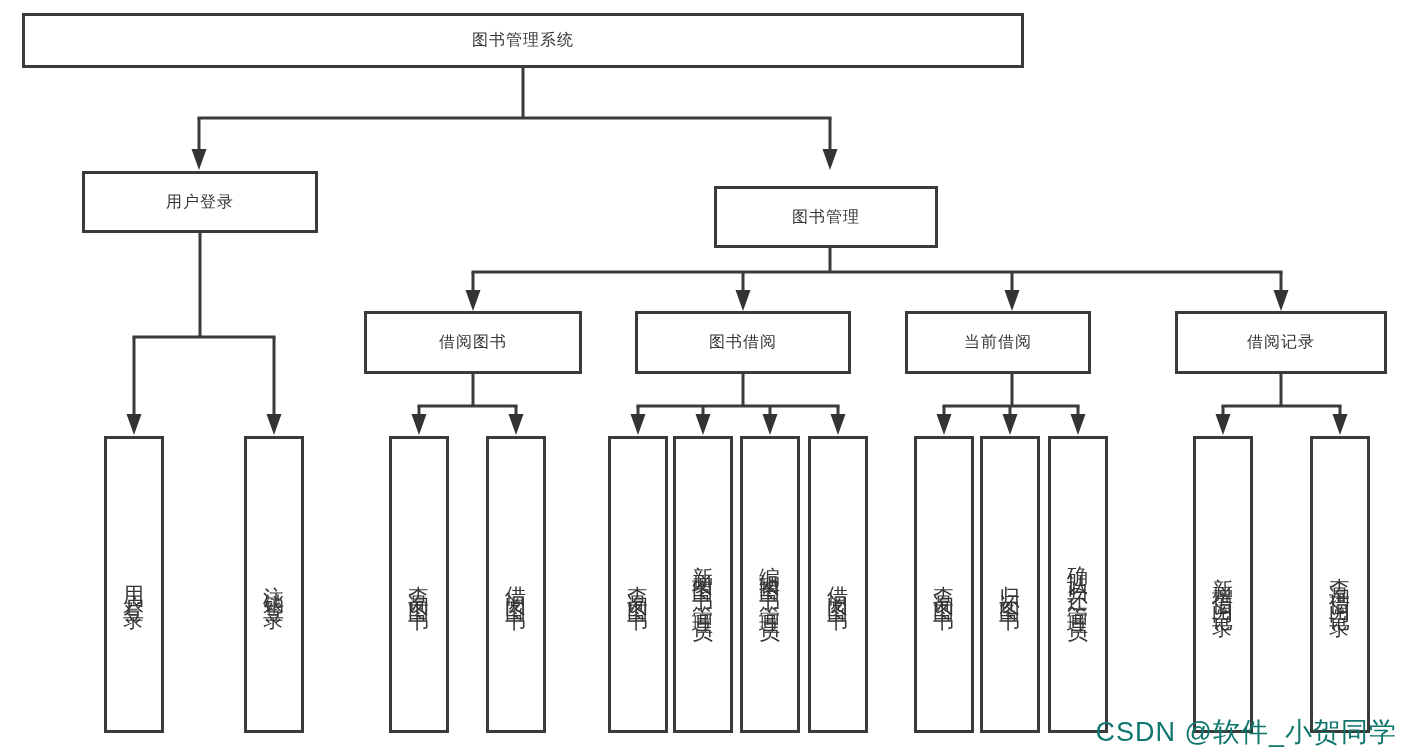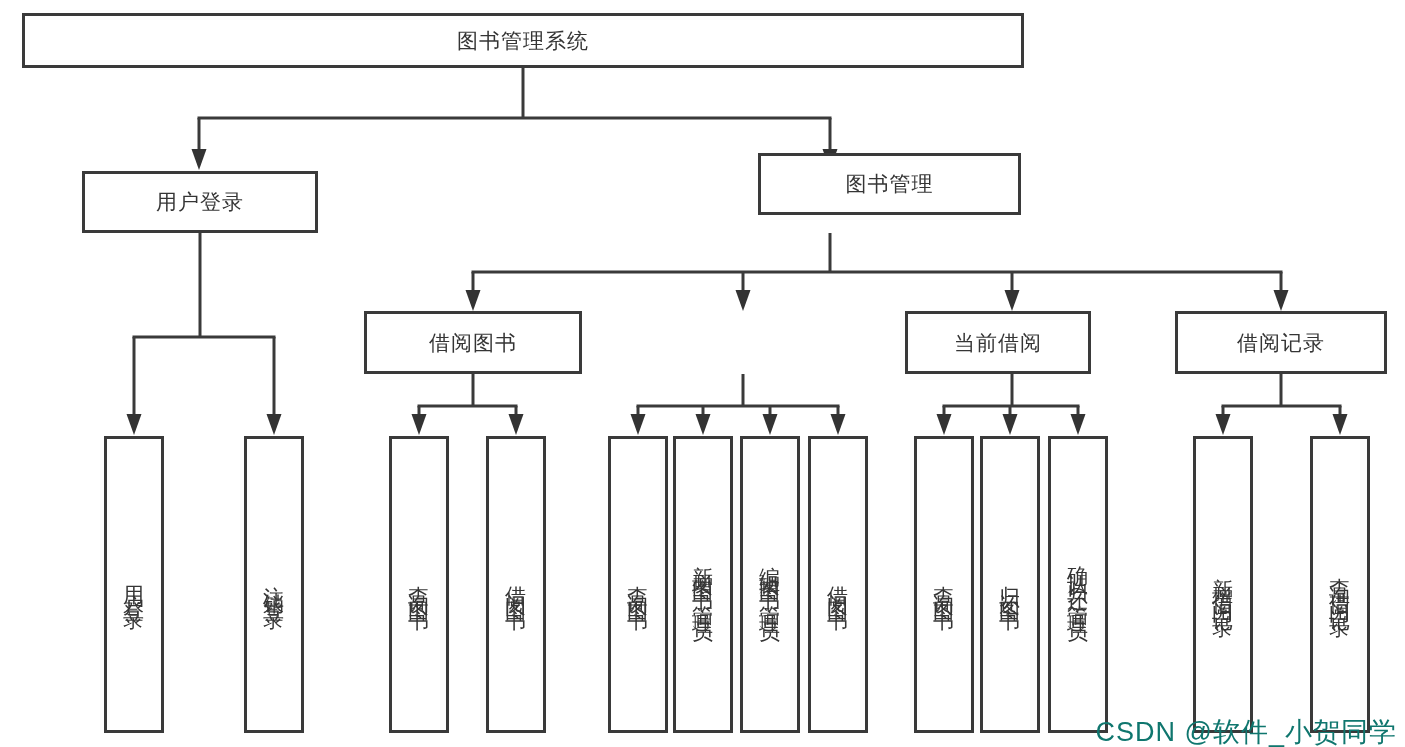--- a/index.html
+++ b/index.html
@@ -22,21 +22,21 @@
     position:absolute;
     background:#ffffff;
     border:3px solid #3a3a3a;
     box-sizing:border-box;
     display:flex;
     align-items:center;
     justify-content:center;
     z-index:2;
   }
   .hlabel{
-    font-size:21px;
+    font-size:16px;
     letter-spacing:1px;
     white-space:nowrap;
   }
   .vlabel{
     writing-mode:vertical-rl;
     text-orientation:mixed;
     font-size:21px;
     line-height:1.1;
     letter-spacing:8px;
   }
@@ -120,26 +120,29 @@
     <path class="arrow" d="M1332.5,414 h15 l-7.5,21 z"></path>
   </svg>
 
   <div class="node" style="left:22px;top:13px;width:1002px;height:55px;">
     <span class="hlabel">图书管理系统</span>
   </div>
 
   <div class="node" style="left:82px;top:171px;width:236px;height:62px;">
     <span class="hlabel">用户登录</span>
   </div>
-  <div class="node" style="left:714px;top:153px;width:263px;height:62px;margin-left:44px;">
+  <div class="node" style="left:714px;top:186px;width:224px;height:62px;">
     <span class="hlabel">图书管理</span>
   </div>
 
   <div class="node" style="left:364px;top:311px;width:218px;height:63px;">
     <span class="hlabel">借阅图书</span>
+  </div>
+  <div class="node" style="left:635px;top:311px;width:216px;height:63px;">
+    <span class="hlabel">图书借阅</span>
   </div>
   <div class="node" style="left:905px;top:311px;width:186px;height:63px;">
     <span class="hlabel">当前借阅</span>
   </div>
   <div class="node" style="left:1175px;top:311px;width:212px;height:63px;">
     <span class="hlabel">借阅记录</span>
   </div>
 
   <div class="node" style="left:104px;top:436px;width:60px;height:297px;">
     <span class="vlabel">用户登录</span>

